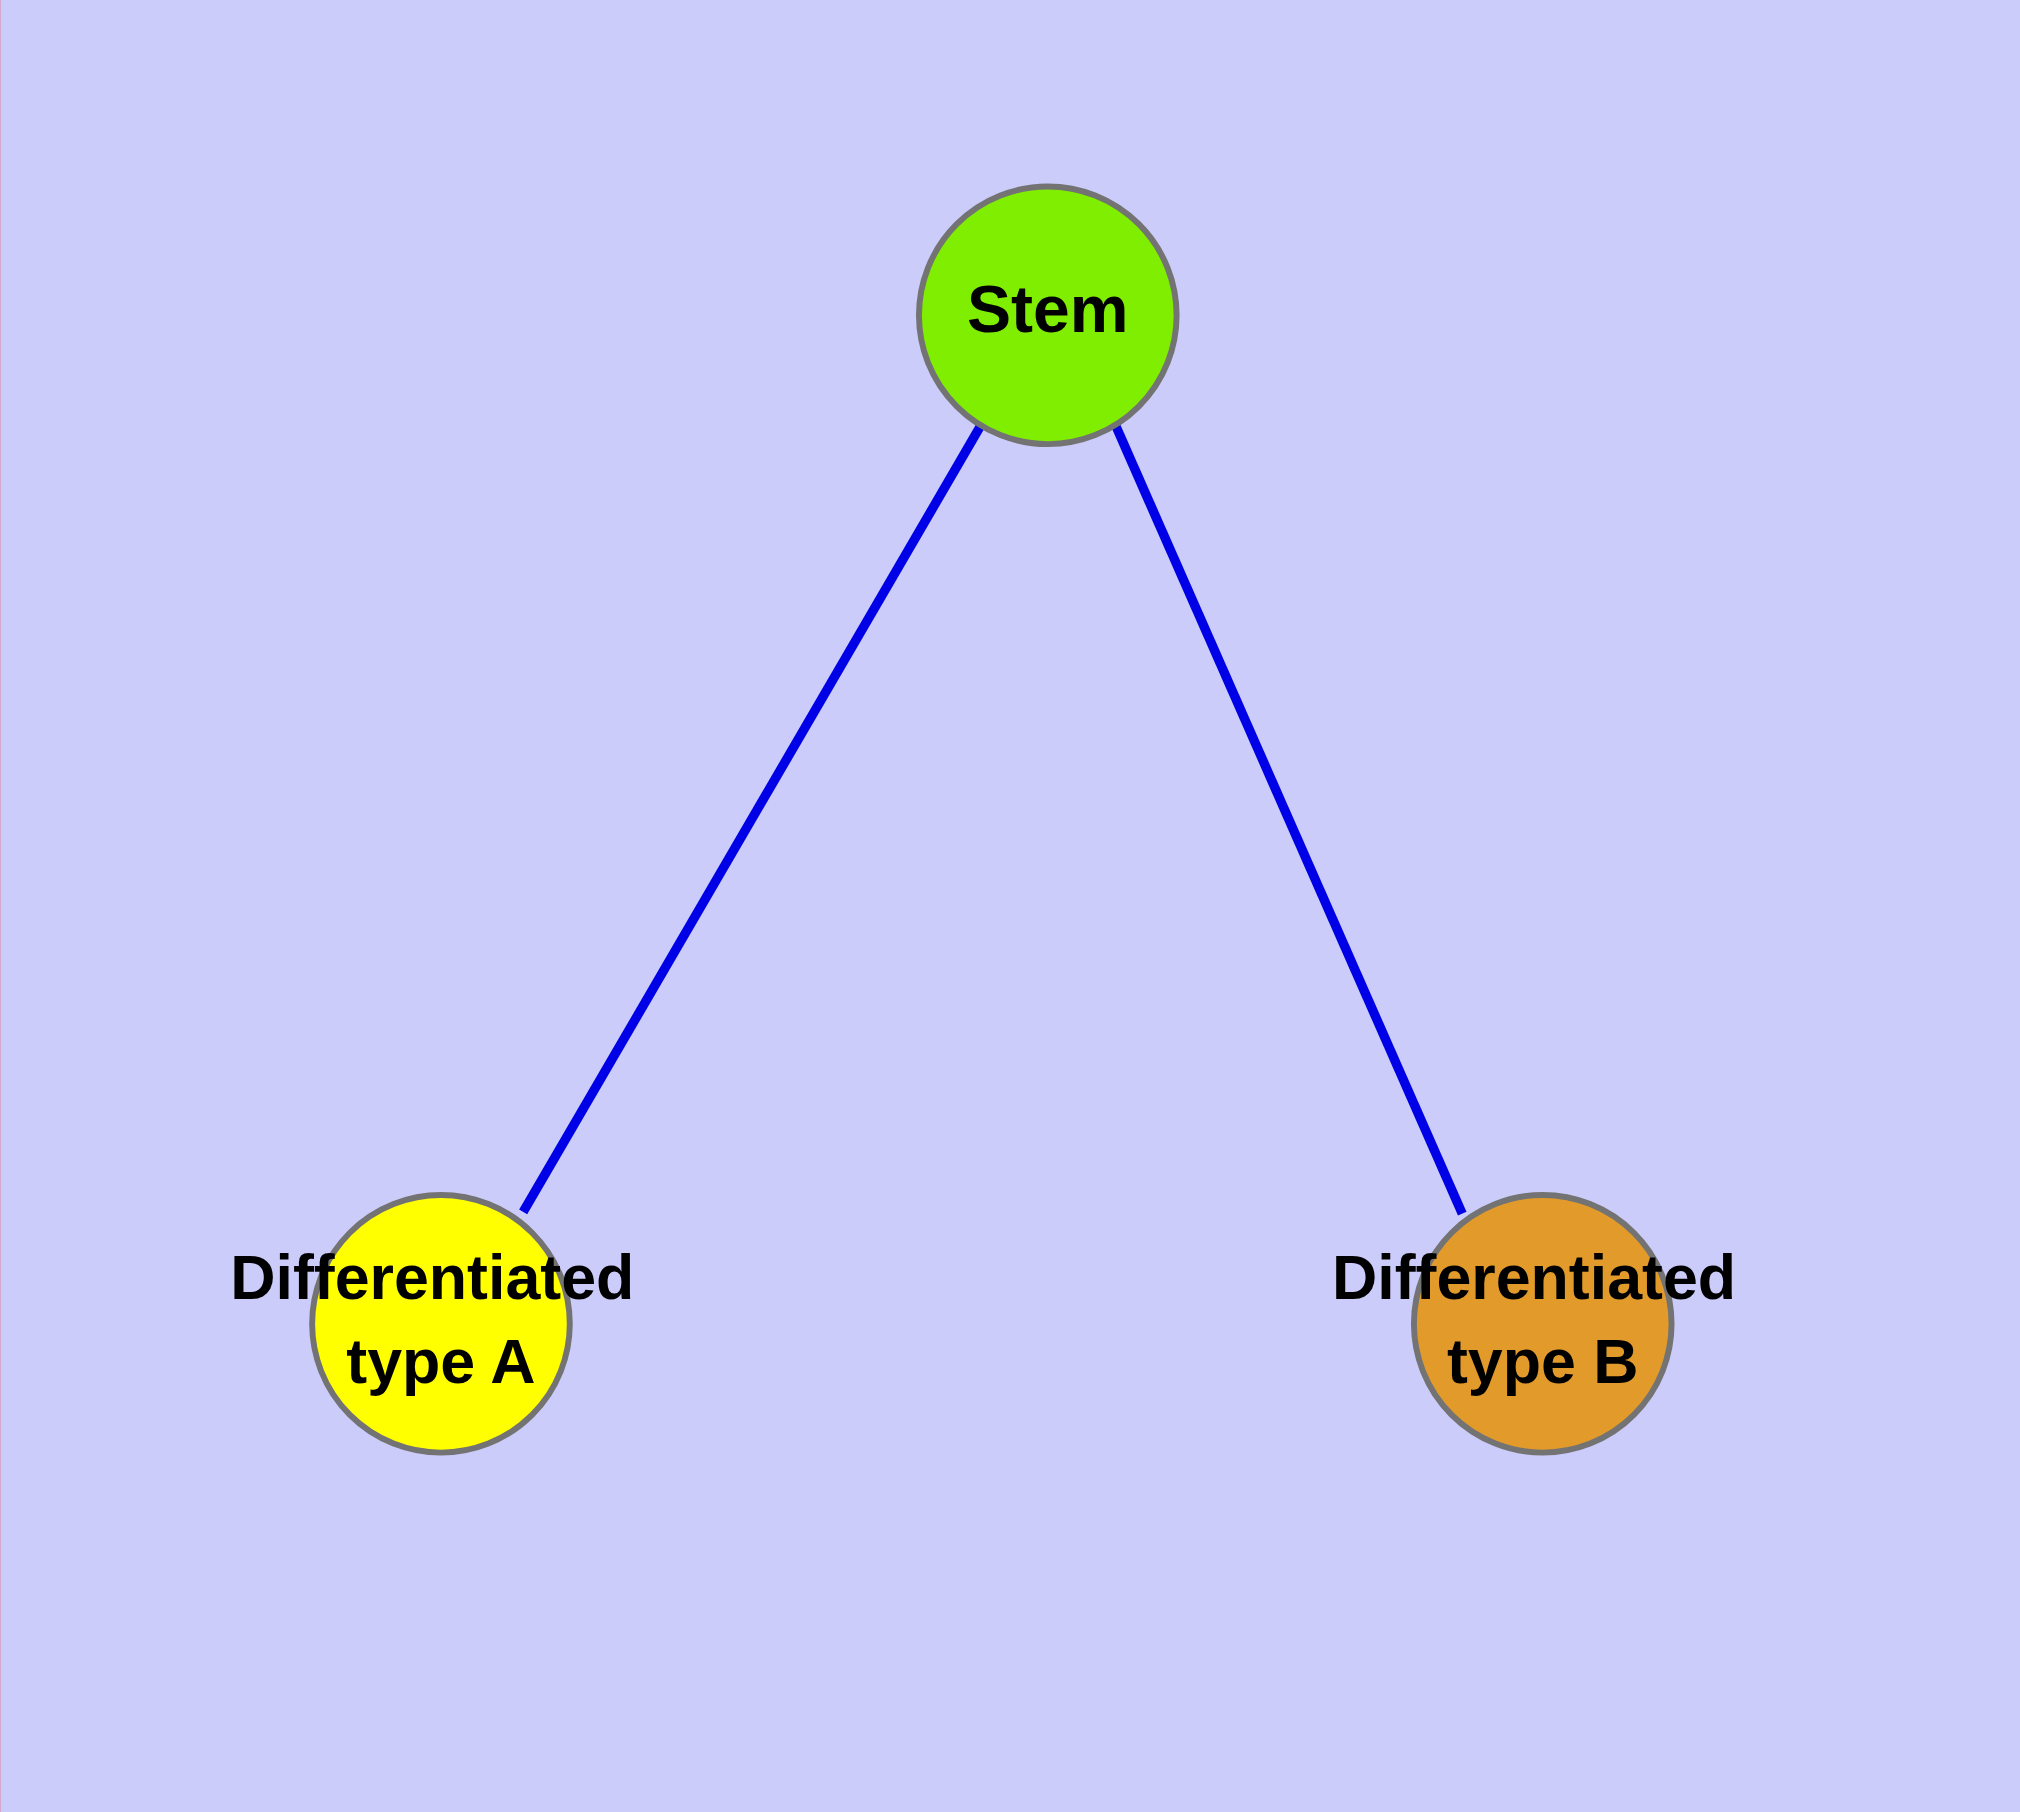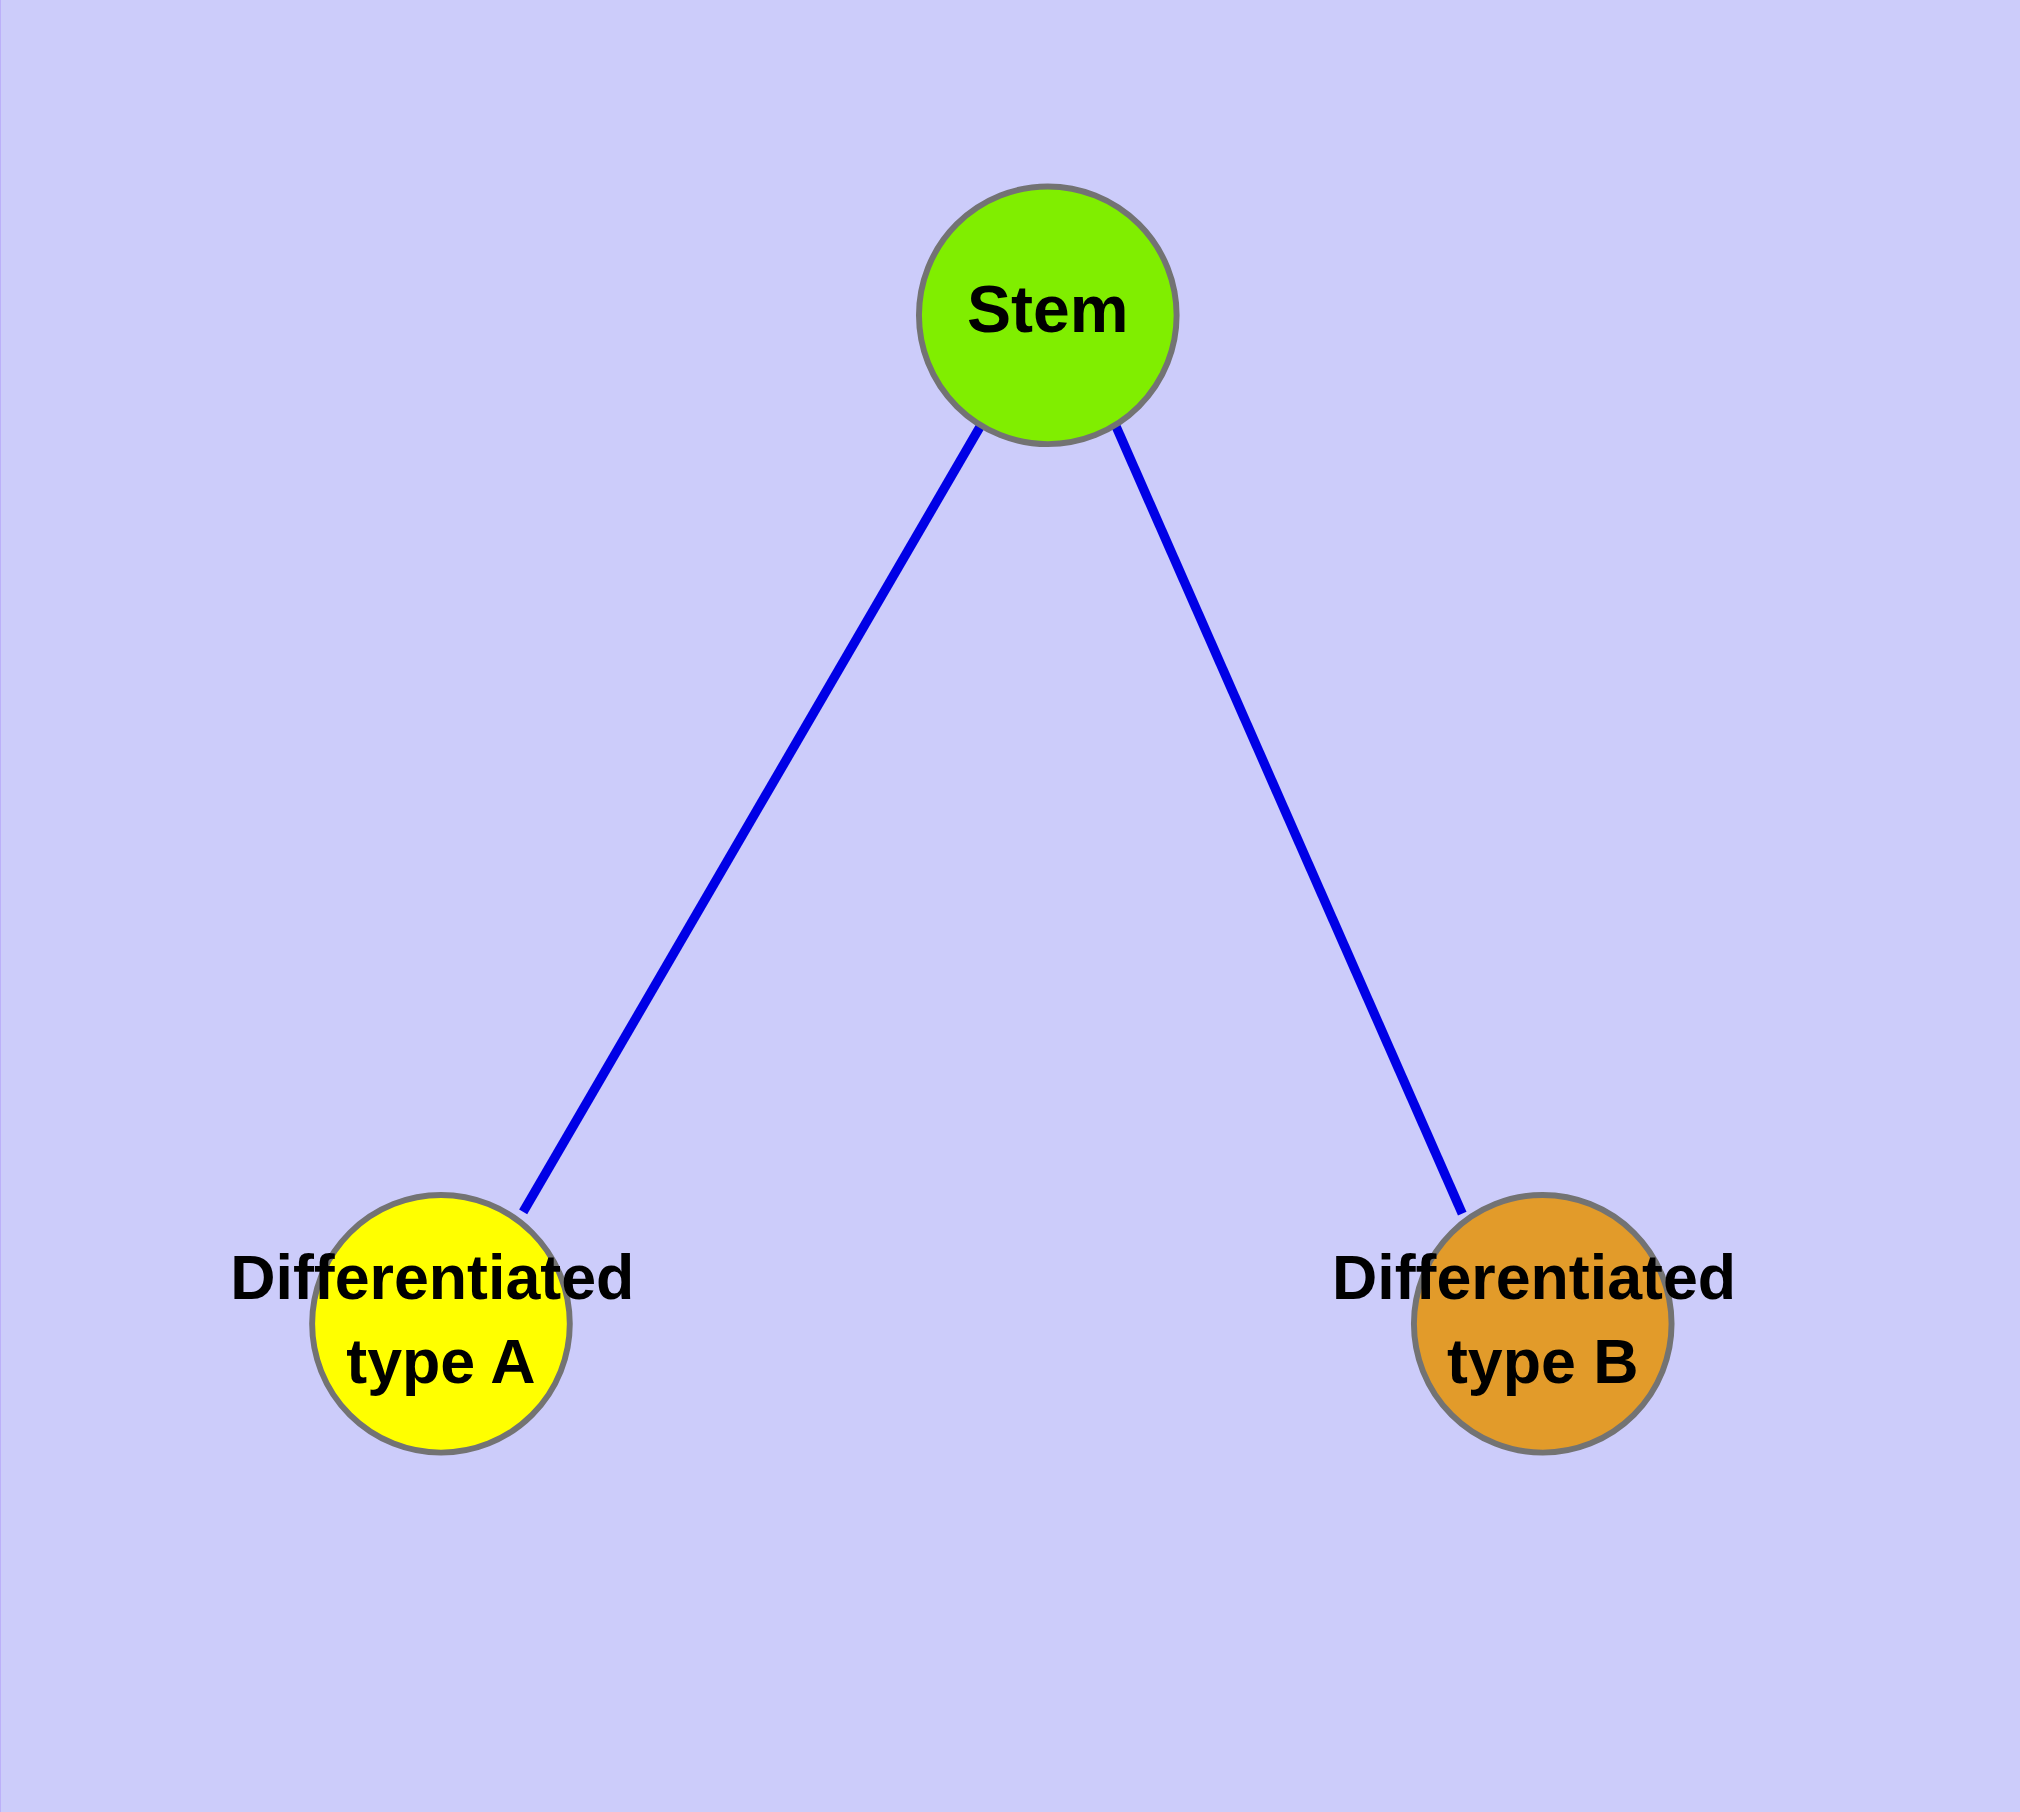--- a/index.html
+++ b/index.html
@@ -32,21 +32,21 @@
     dominant-baseline: middle;
     paint-order: normal;
   }
   .edge-line {
     stroke-linecap: butt;
   }
 </style>
 </head>
 <body>
 
-<div id="canvas" style="width: 2021px; height: 1812px; background: #8b5cf6; text-align: center;">
+<div id="canvas" style="width: 2021px; height: 1812px; background: #ef4444; text-align: center;">
   <svg id="graph-svg" viewBox="0 0 2384 2138" xmlns="http://www.w3.org/2000/svg">
 
     <rect id="bg-rect" x="0" y="0" width="2384" height="2138" fill="#ccccfa"></rect>
 
     <g>
       <line id="edge-0" class="edge-line" x1="1157" y1="502" x2="617" y2="1430" stroke="#0000e6" stroke-width="11"></line>
       <line id="edge-1" class="edge-line" x1="1316" y1="502" x2="1725" y2="1432" stroke="#0000e6" stroke-width="11"></line>
     </g>
 
     <g>

